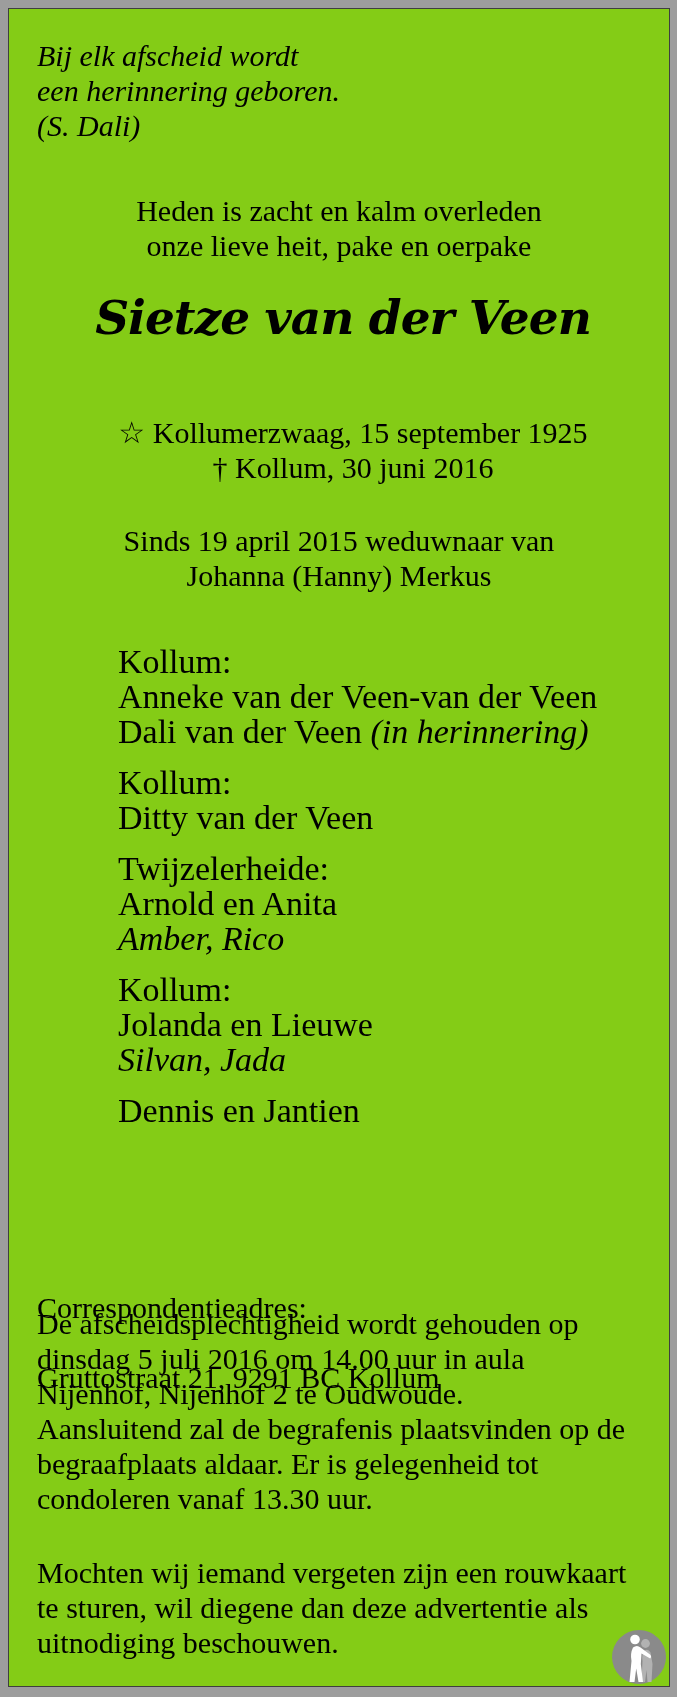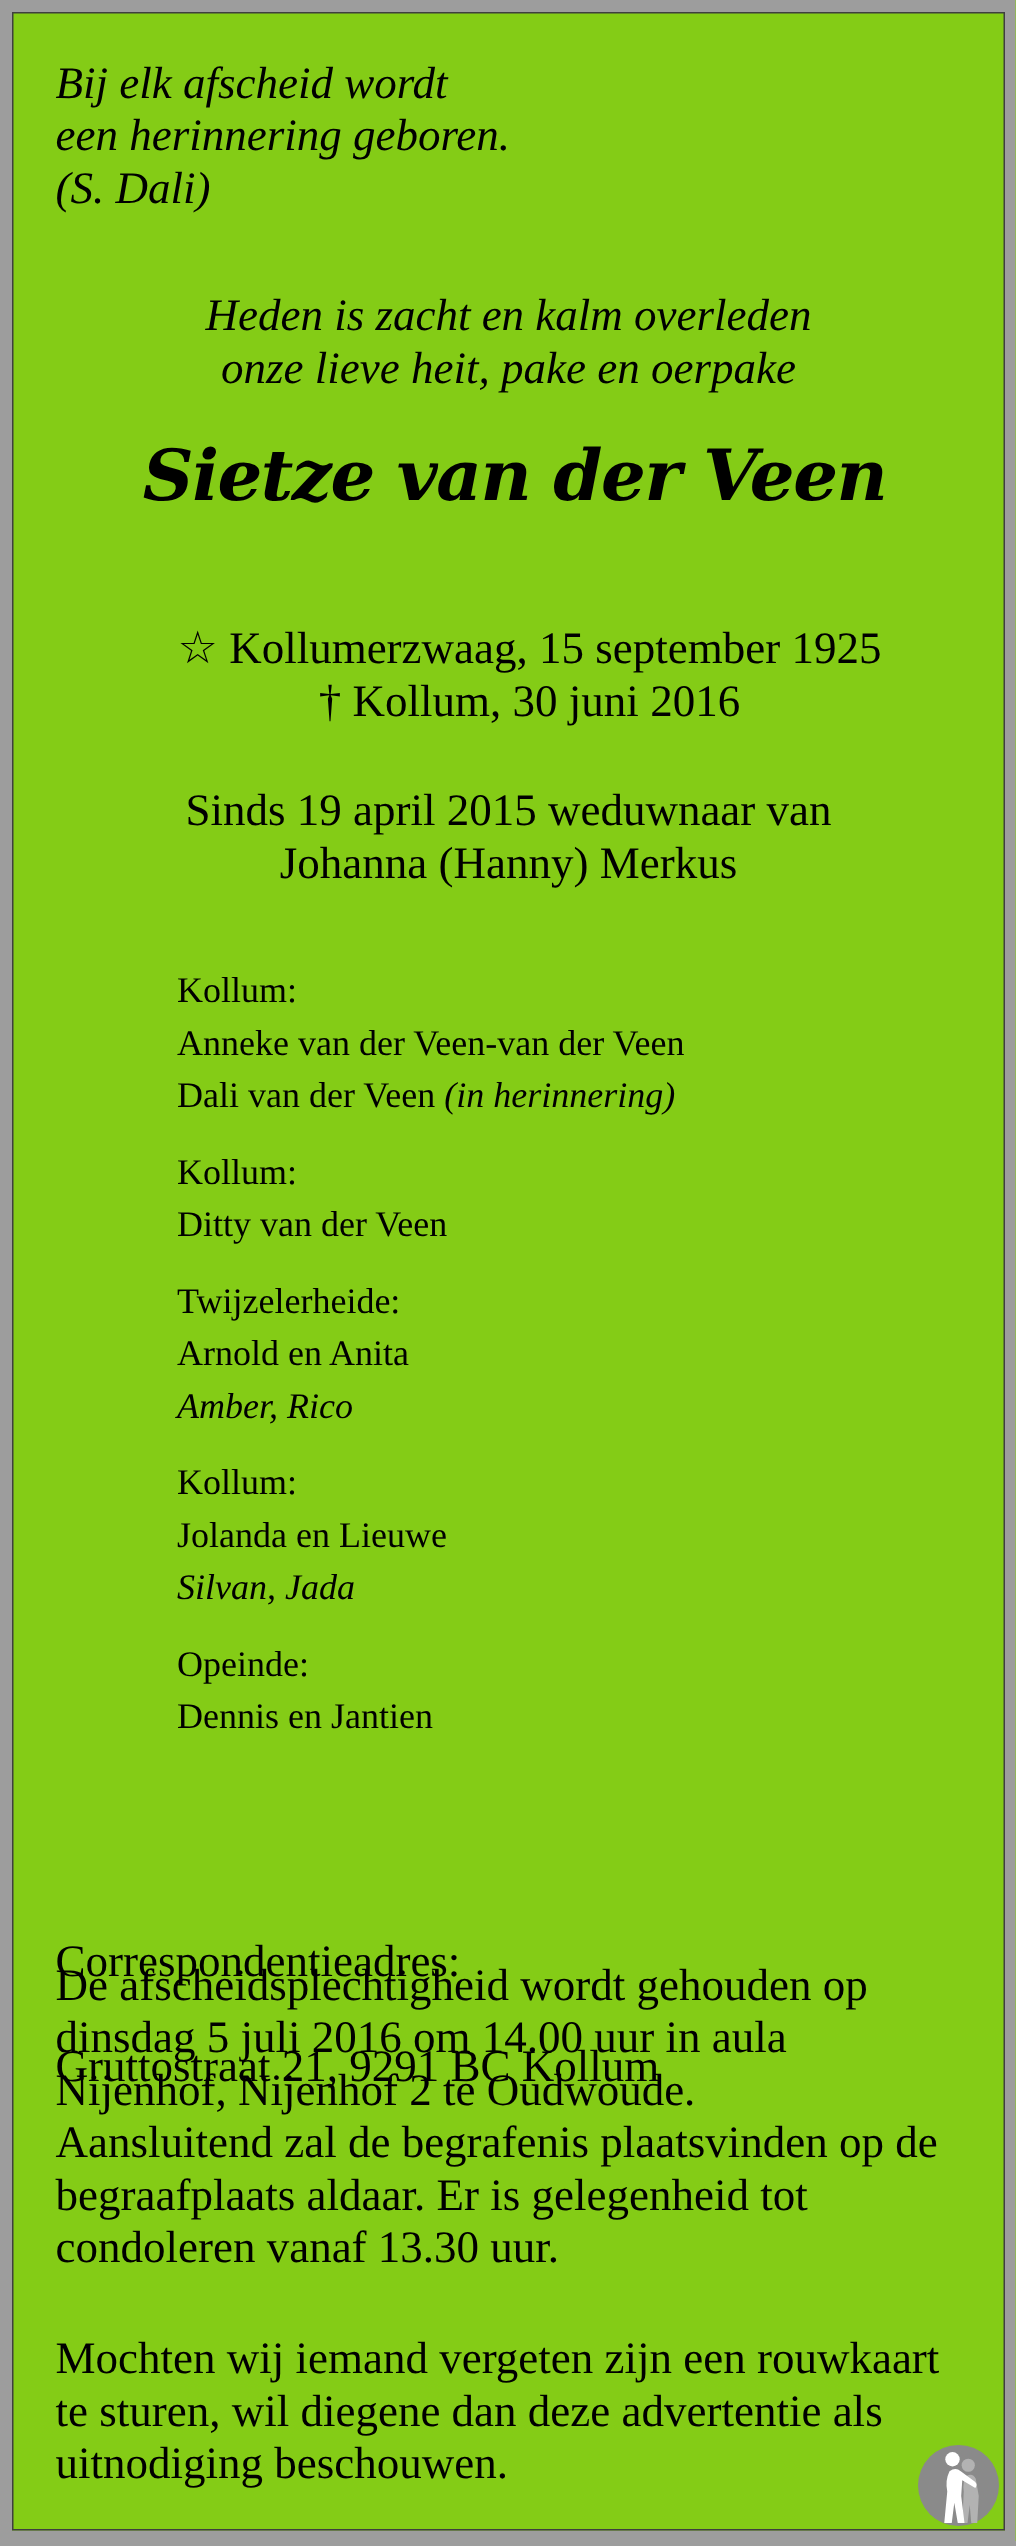--- a/index.html
+++ b/index.html
@@ -32,42 +32,42 @@
     line-height: 35px;
     white-space: pre-line;            
   }
   .it { font-style: italic; }
   .center {
     left: 0;
     width: 100%;
     text-align: center;
   }
   .quote    { left: 28px;  top: 29px; }
-  .intro    { top: 184px; font-style: italic; }
+  .intro    { top: 184px; }
   .name {
     position: absolute;
     left: 4px;
     top: 283px;
     width: 100%;
     margin: 0;
     text-align: center;
     font-family: "DejaVu Serif", serif;
     font-style: italic;
     font-weight: bold;
     font-size: 47px;
     line-height: 52px;
     letter-spacing: -1px;
   }
   .dates    { top: 406px; padding-left: 14px; }
   .widower  { top: 514px; }
   .family {
     position: absolute;
     left: 109px;
     top: 635px;
-    font-size: 24px;
+    font-size: 34px;
     line-height: 35px;
   }
   .family .group { margin-bottom: 16px; }
   .addr     { left: 28px; top: 1246px; }
   .ceremony { left: 28px; top: 1297px; width: 625px; }
   .notice   { left: 28px; top: 1546px; width: 625px; }
   .logo {
     position: absolute;
     right: 3px;
     bottom: 2px;
@@ -115,21 +115,20 @@
       <div class="it">Amber, Rico</div>
     </div>
 
     <div class="group">
       <div>Kollum:</div>
       <div>Jolanda en Lieuwe</div>
       <div class="it">Silvan, Jada</div>
     </div>
 
     <div class="group">
-      <div>Opeinde:</div>
       <div>Dennis en Jantien</div>
     </div>
 
   </div>
 
   <div class="tblock addr">
     <div>Correspondentieadres:</div>
     <div>Gruttostraat 21, 9291 BC Kollum</div>
   </div>
 

